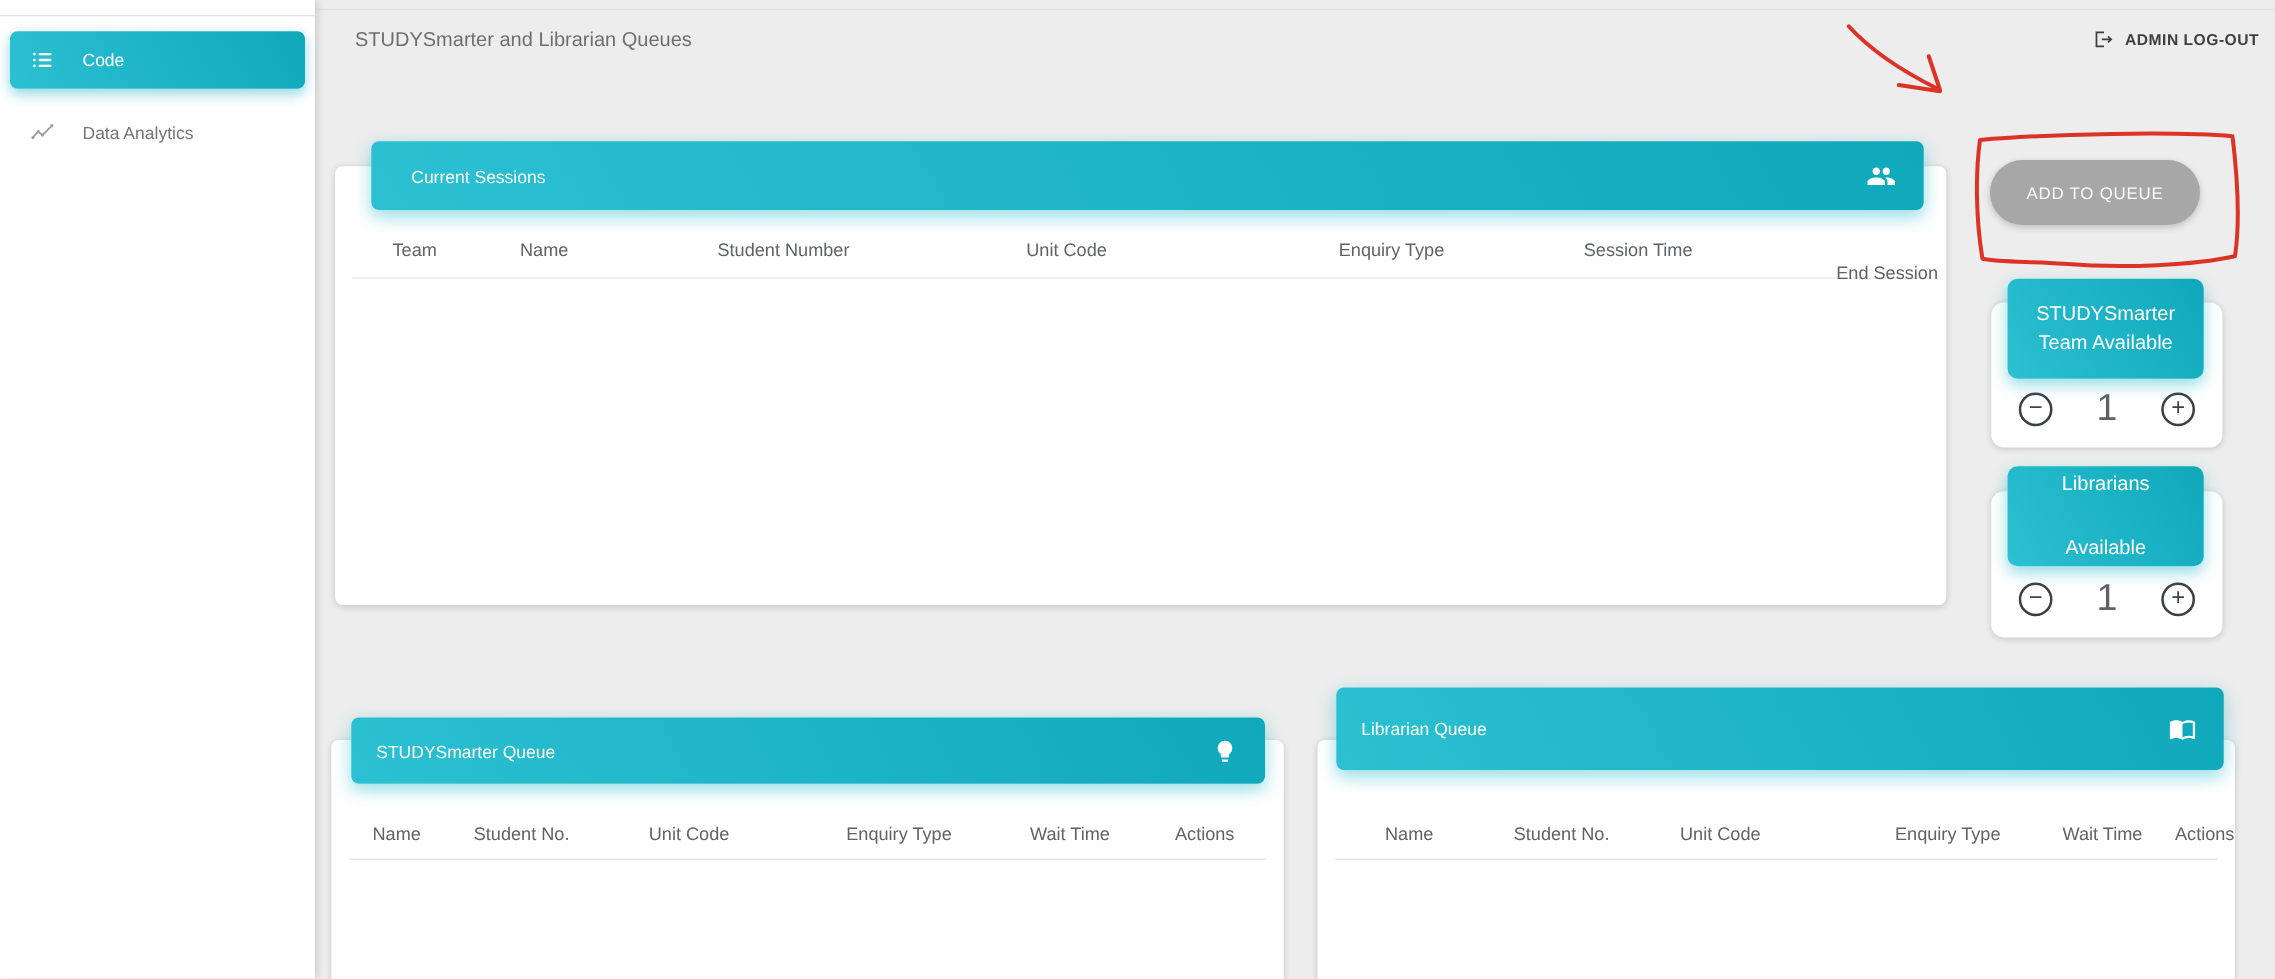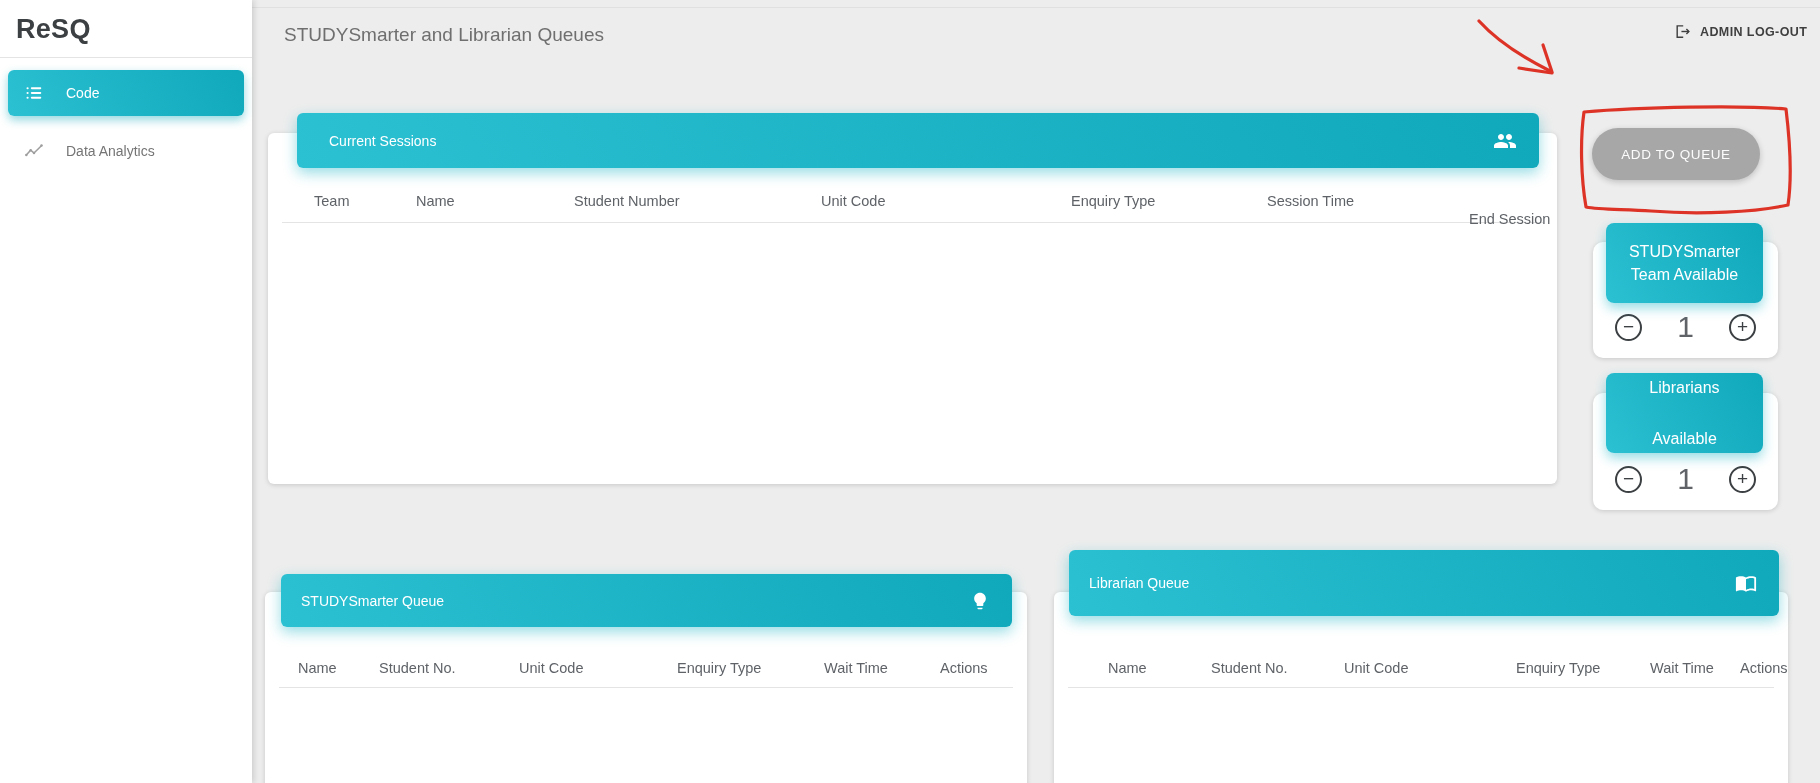--- a/index.html
+++ b/index.html
@@ -13,21 +13,21 @@
   .brand{margin:14px 0 0 16px;font-size:27px;font-weight:bold;color:#3c4043;letter-spacing:.3px;}
   .side-divider{margin-top:12px;height:1px;background:#e4e4e4;}
   .nav-item{display:flex;align-items:center;gap:22px;margin:12px 8px 0 8px;height:46px;
             border-radius:6px;padding-left:16px;cursor:pointer;color:#757575;font-size:14px;}
   .nav-item .nav-icon{display:flex;align-items:center;}
   .nav-item.active{background:linear-gradient(60deg,#2bc0d2,#10a8bb);color:#ffffff;
                    box-shadow:0 4px 10px rgba(16,168,187,.45);}
   .nav-item:not(.active) .nav-icon{color:#9e9e9e;}
 
   
-  .page-title{position:absolute;left:284px;top:24px;font-size:19px;color:#6f6f6f;z-index:2;}
+  .page-title{position:absolute;left:284px;top:24px;font-size:16px;color:#6f6f6f;z-index:2;}
   .logout-btn{position:absolute;left:1668px;top:22px;display:flex;align-items:center;gap:9px;
               background:none;border:none;cursor:pointer;color:#3f3f3f;font-family:inherit;
               font-size:12.5px;font-weight:bold;letter-spacing:.4px;z-index:2;}
   .logout-btn svg{color:#3f3f3f;}
 
   
   .card{position:absolute;background:#ffffff;border-radius:6px;box-shadow:0 1px 5px rgba(0,0,0,.16);}
   .teal-bar{position:absolute;background:linear-gradient(60deg,#2bc0d2,#10a8bb);border-radius:6px;
             box-shadow:0 5px 14px rgba(24,179,197,.45);display:flex;align-items:center;
             color:#fff;z-index:4;}
@@ -94,21 +94,20 @@
   
   .annotations{position:absolute;left:0;top:0;width:1820px;height:783px;pointer-events:none;z-index:20;}
 </style>
 </head>
 <body>
 
 <div class="page">
   <div class="hairline"></div>
 
   <aside class="sidebar">
-    <div class="brand">ReSQ</div>
     <div class="side-divider"></div>
 
     <div class="nav-item active">
       <span class="nav-icon">
         <svg width="20" height="20" viewBox="0 0 24 24" fill="currentColor">
           <rect x="3" y="5" width="2.6" height="2.6" rx="1.3"></rect>
             <rect x="3" y="10.7" width="2.6" height="2.6" rx="1.3"></rect>
             <rect x="3" y="16.4" width="2.6" height="2.6" rx="1.3"></rect>
           <rect x="8.2" y="5.2" width="12.5" height="2.2" rx="1"></rect>
             <rect x="8.2" y="10.9" width="12.5" height="2.2" rx="1"></rect>

